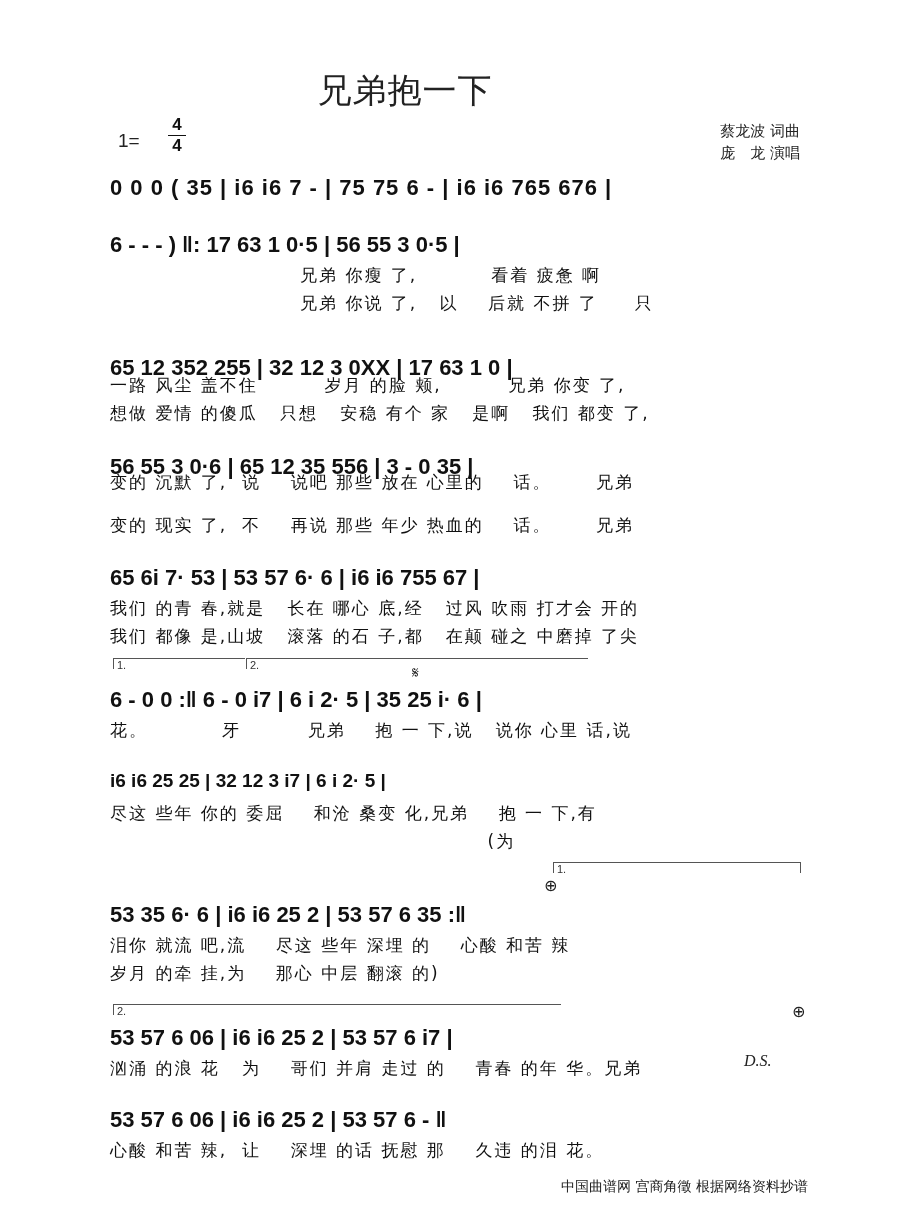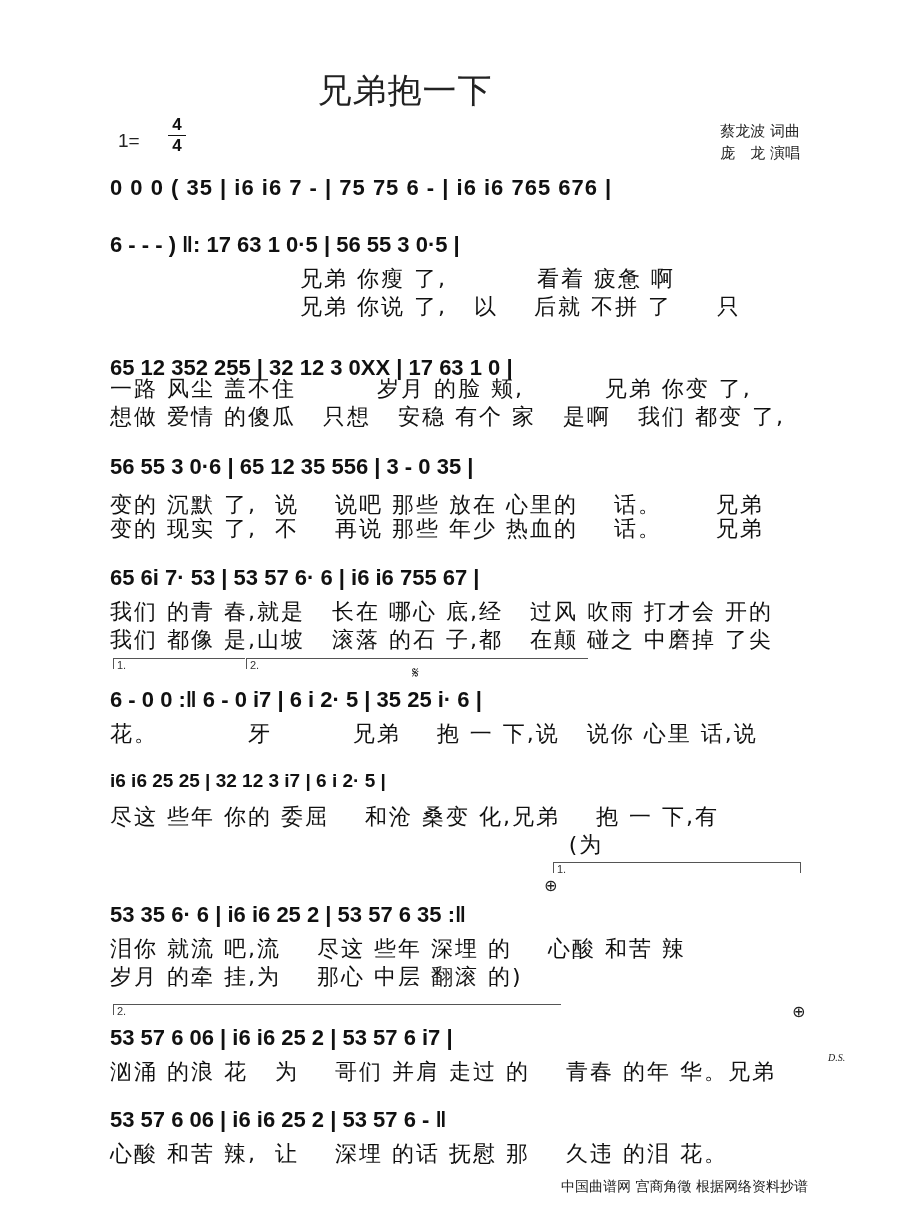--- a/index.html
+++ b/index.html
@@ -12,21 +12,21 @@
              font-weight: bold; font-size: 17px; line-height: 18px; }
   .timesig .bar { border-top: 1.5px solid #111; margin: 1px 0; }
   .credits { position: absolute; right: 112px; top: 120px; font-size: 15px; line-height: 22px;
              text-align: center; color:#222; font-family: "DejaVu Sans", sans-serif; }
   .footer { position: absolute; right: 104px; top: 1178px; font-size: 14px; color:#222;
             font-family: "DejaVu Sans", sans-serif; }
 
   .line { position: absolute; left: 110px; width: 700px; }
   .notes { position: absolute; left: 0; top: 0; height: 30px; white-space: nowrap;
            font-weight: bold; font-size: 23px; font-family: "Liberation Sans", sans-serif; }
-  .lyr { position: absolute; left: 0; white-space: pre; font-size: 22px;
+  .lyr { position: absolute; left: 0; white-space: pre; font-size: 17px;
          font-family: "DejaVu Sans", sans-serif; color:#111; letter-spacing: 2px; }
   .volta { position: absolute; border-top: 1.5px solid #555; border-left: 1.5px solid #555; height: 10px;
            font-size: 11px; color:#333; padding-left: 3px; }
   .volta.r { border-right: 1.5px solid #555; }
   .sym { position:absolute; font-size: 16px; color:#222; }
 </style>
 </head>
 <body>
 
 <div class="title">兄弟抱一下</div>
@@ -52,21 +52,21 @@
 </div>
 
 <div class="line" style="top:342px;">
   <div class="notes" style="font-size:22px;margin-top:13px;">65  12  352  255  |  32  12  3  0XX  |  17  63  1  0  |</div>
   <div class="lyr" style="top:32px;">一路 风尘 盖不住         岁月 的脸 颊,         兄弟 你变 了,</div>
   <div class="lyr" style="top:60px;">想做 爱情 的傻瓜   只想   安稳 有个 家   是啊   我们 都变 了,</div>
 </div>
 
 <div class="line" style="top:454px;">
   <div class="notes" style="font-size:22px;">56  55  3  0·6  |  65  12  35  556  |  3  -  0  35  |</div>
-  <div class="lyr" style="top:36px;">变的 沉默 了,  说    说吧 那些 放在 心里的    话。      兄弟</div>
+  <div class="lyr" style="top:17px;">变的 沉默 了,  说    说吧 那些 放在 心里的    话。      兄弟</div>
   <div class="lyr" style="top:60px;">变的 现实 了,  不    再说 那些 年少 热血的    话。      兄弟</div>
 </div>
 
 <div class="line" style="top:565px;">
   <div class="notes" style="font-size:22px;">65  6i  7·  53  |  53  57  6·  6  |  i6  i6  755  67  |</div>
   <div class="lyr" style="top:32px;">我们 的青 春,就是   长在 哪心 底,经   过风 吹雨 打才会 开的</div>
   <div class="lyr" style="top:60px;">我们 都像 是,山坡   滚落 的石 子,都   在颠 碰之 中磨掉 了尖</div>
 </div>
 
 <div class="volta" style="left:113px; top:658px; width:128px;"><span>1.</span></div>
@@ -90,20 +90,20 @@
   <div class="lyr" style="top:32px;">泪你 就流 吧,流    尽这 些年 深埋 的    心酸 和苦 辣</div>
   <div class="lyr" style="top:60px;">岁月 的牵 挂,为    那心 中层 翻滚 的)</div>
 </div>
 
 <div class="volta" style="left:113px; top:1004px; width:444px;"><span>2.</span></div>
 <div class="sym" style="left:792px; top:1002px;">⊕</div>
 <div class="line" style="top:1025px;">
   <div class="notes" style="font-size:22px;">53  57  6  06  |  i6  i6  25  2  |  53  57  6  i7  |</div>
   <div class="lyr" style="top:32px;">汹涌 的浪 花   为    哥们 并肩 走过 的    青春 的年 华。兄弟</div>
 </div>
-<div class="sym" style="left:828px; top:1052px; font-size:10px; font-style:italic; font-family:'Liberation Serif', serif;">D.S.</div>
+<div class="sym" style="left:744px; top:1052px; font-size:16px; font-style:italic; font-family:'Liberation Serif', serif;">D.S.</div>
 
 <div class="line" style="top:1107px;">
   <div class="notes" style="font-size:22px;">53  57  6  06  |  i6  i6  25  2  |  53  57  6  -  ‖</div>
   <div class="lyr" style="top:32px;">心酸 和苦 辣,  让    深埋 的话 抚慰 那    久违 的泪 花。</div>
 </div>
 
 <div class="footer">中国曲谱网 宫商角徵 根据网络资料抄谱</div>
 
 </body></html>

